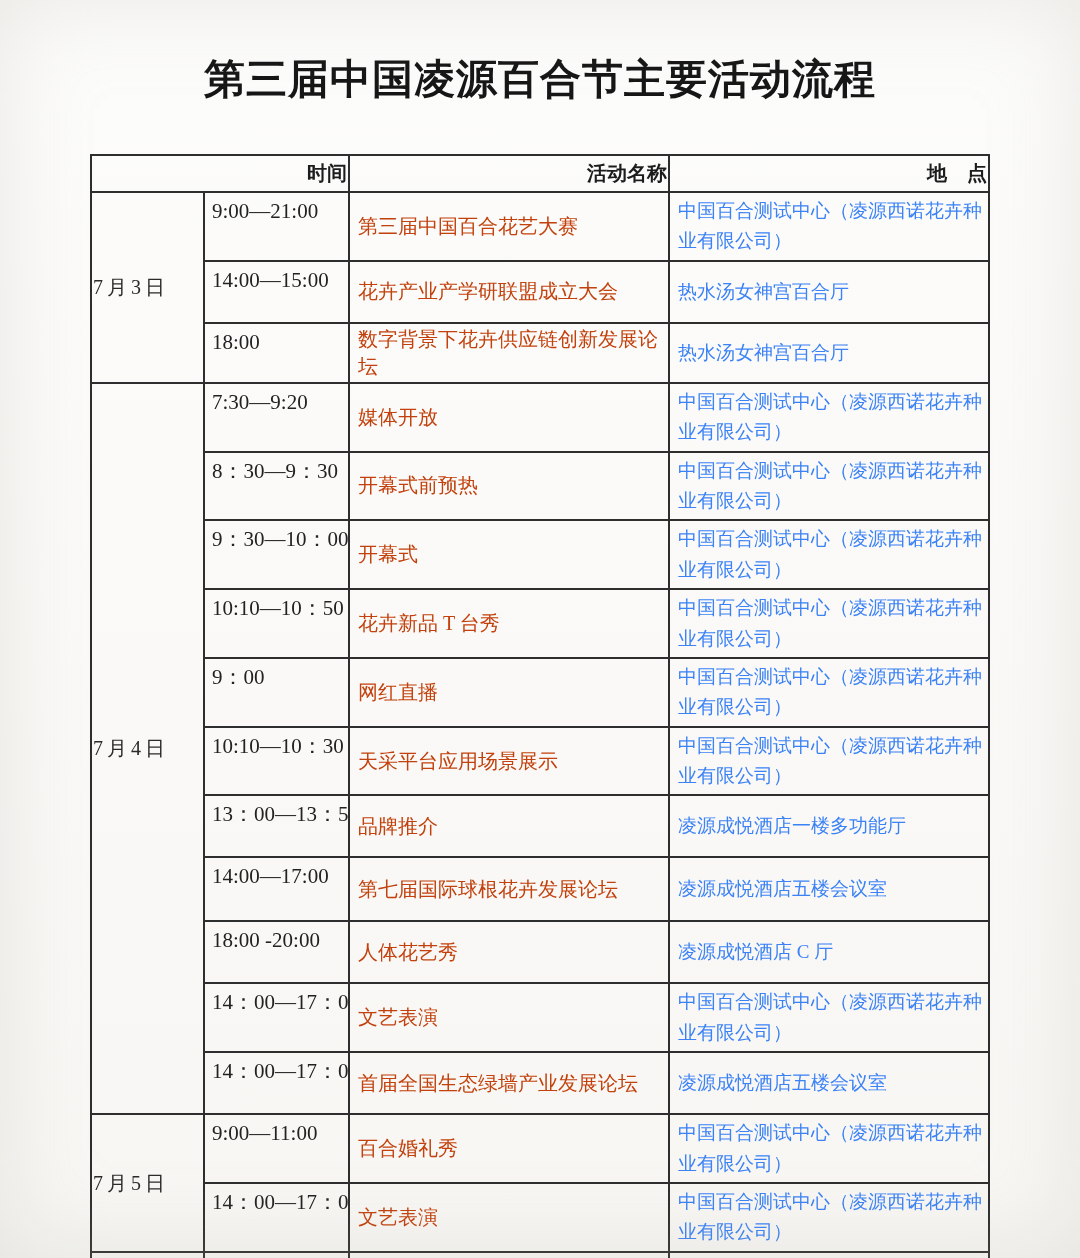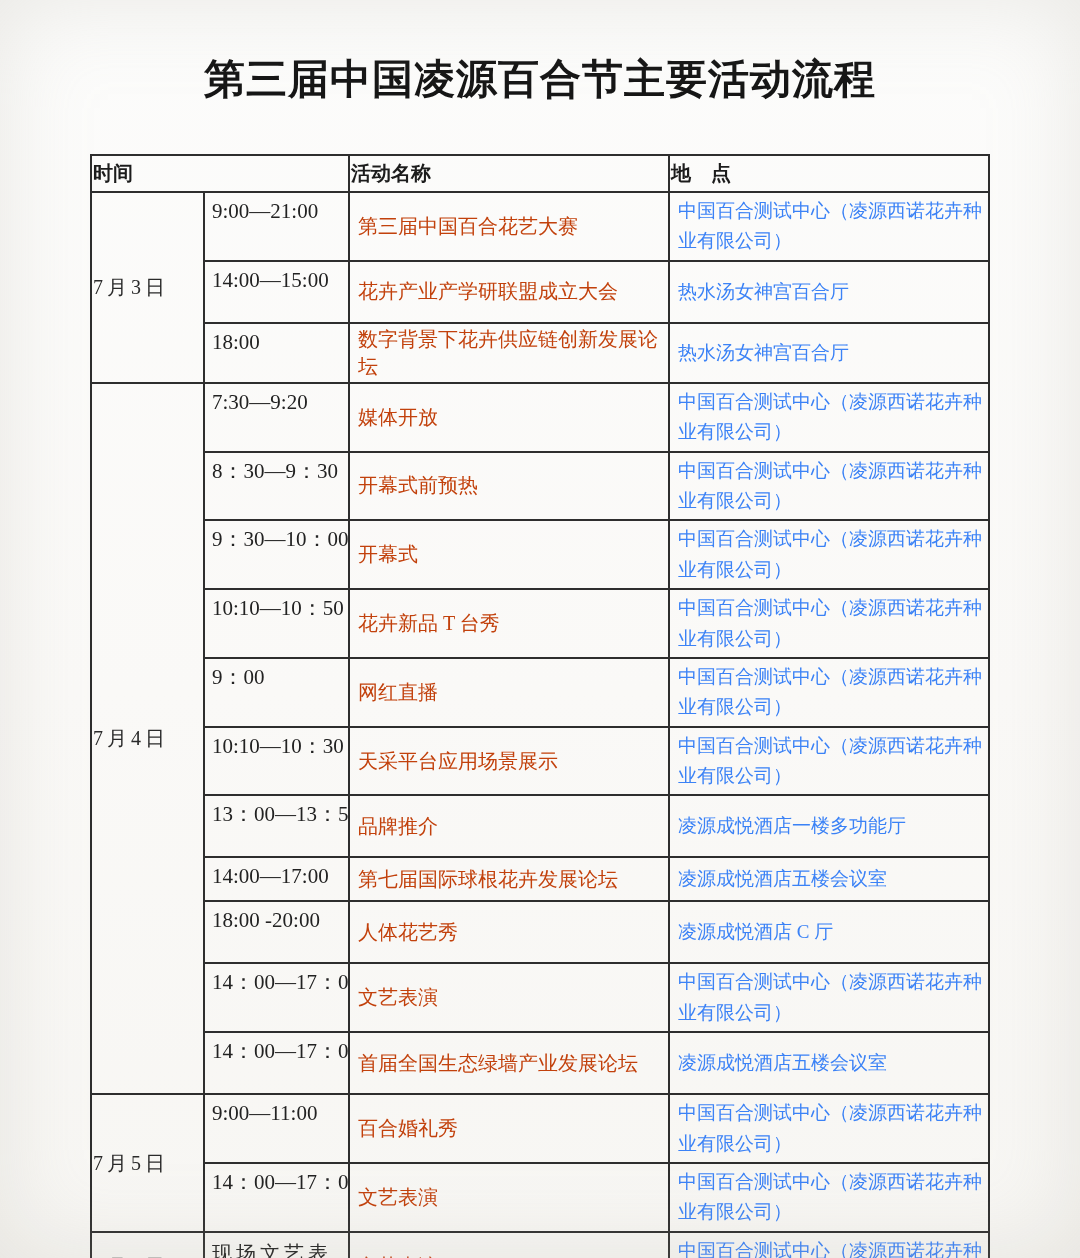--- a/index.html
+++ b/index.html
@@ -39,21 +39,21 @@
   }
   .schedule th, .schedule td {
     border: 2px solid #2e2e2e;
     overflow: hidden;
   }
   .schedule thead th {
     height: 33px;
     font-family: "Liberation Sans", "DejaVu Sans", sans-serif;
     font-weight: bold;
     font-size: 20px;
-    text-align: left;
+    text-align: right;
     color: #1c1c1c;
     background: transparent;
   }
   td.date-cell {
     width: 113px;
     font-size: 20px;
     letter-spacing: 4px;
     padding-left: 1px;
     text-align: left;
     vertical-align: middle;
@@ -159,21 +159,21 @@
       <tr style="height: 62px;">
         <td class="time-cell">10:10—10：30</td>
         <td class="activity-cell">天采平台应用场景展示</td>
         <td class="location-cell">中国百合测试中心（凌源西诺花卉种业有限公司）</td>
       </tr>
       <tr style="height: 62px;">
         <td class="time-cell">13：00—13：50</td>
         <td class="activity-cell">品牌推介</td>
         <td class="location-cell">凌源成悦酒店一楼多功能厅</td>
       </tr>
-      <tr style="height: 44px;">
+      <tr style="height: 64px;">
         <td class="time-cell">14:00—17:00</td>
         <td class="activity-cell">第七届国际球根花卉发展论坛</td>
         <td class="location-cell">凌源成悦酒店五楼会议室</td>
       </tr>
       <tr style="height: 62px; padding-left: 12px;">
         <td class="time-cell">18:00 -20:00</td>
         <td class="activity-cell">人体花艺秀</td>
         <td class="location-cell">凌源成悦酒店 C 厅</td>
       </tr>
       <tr style="height: 62px;">

